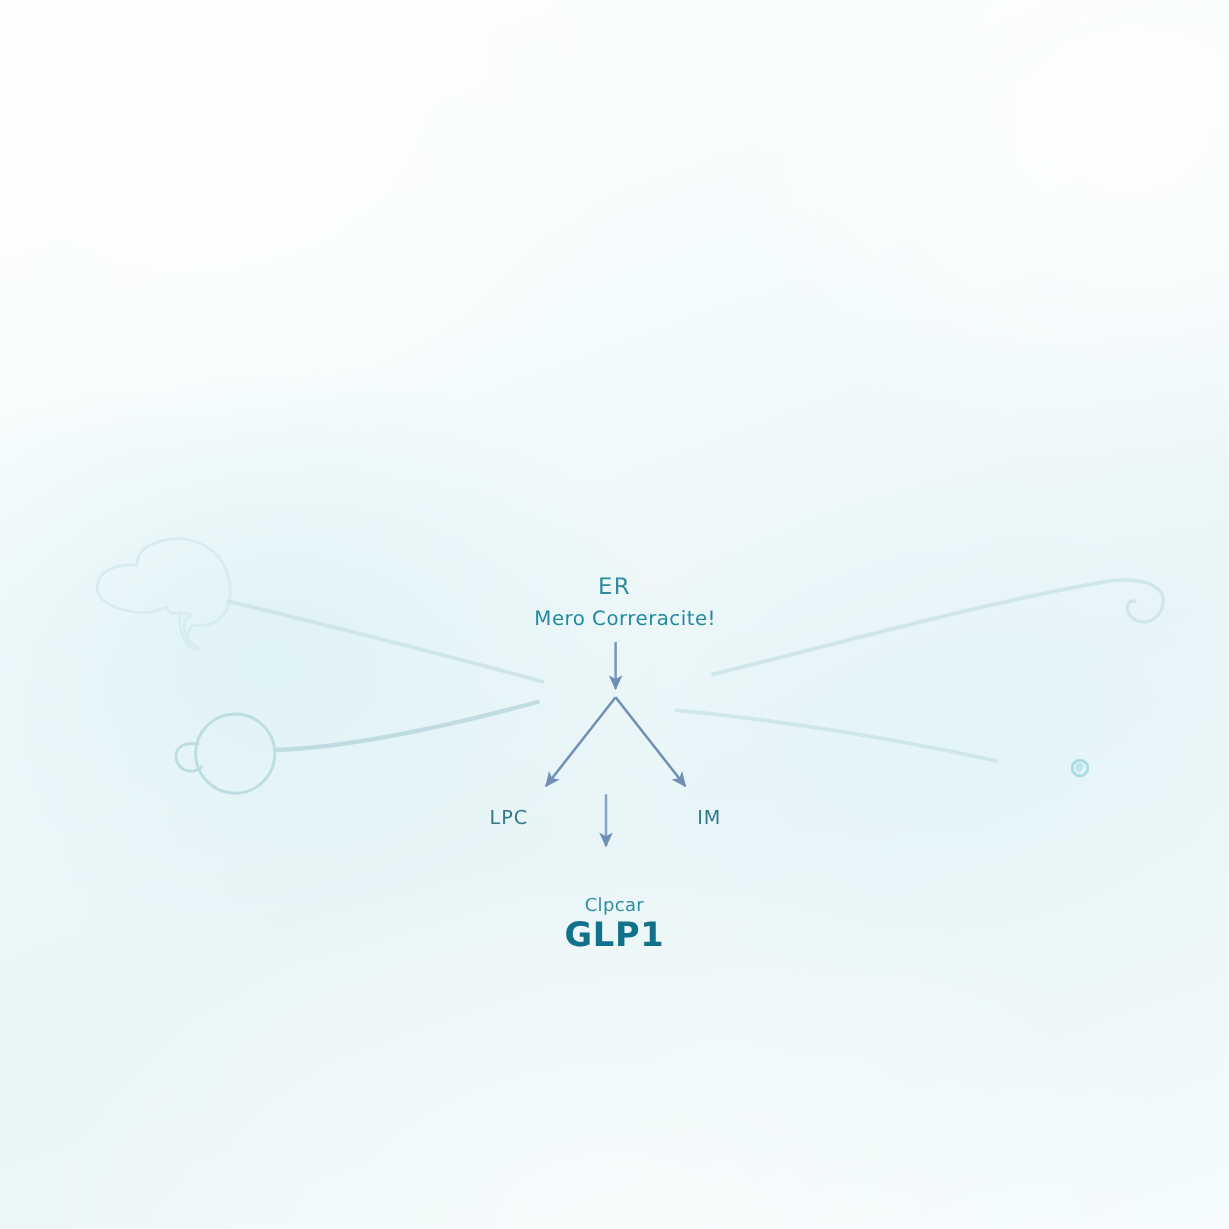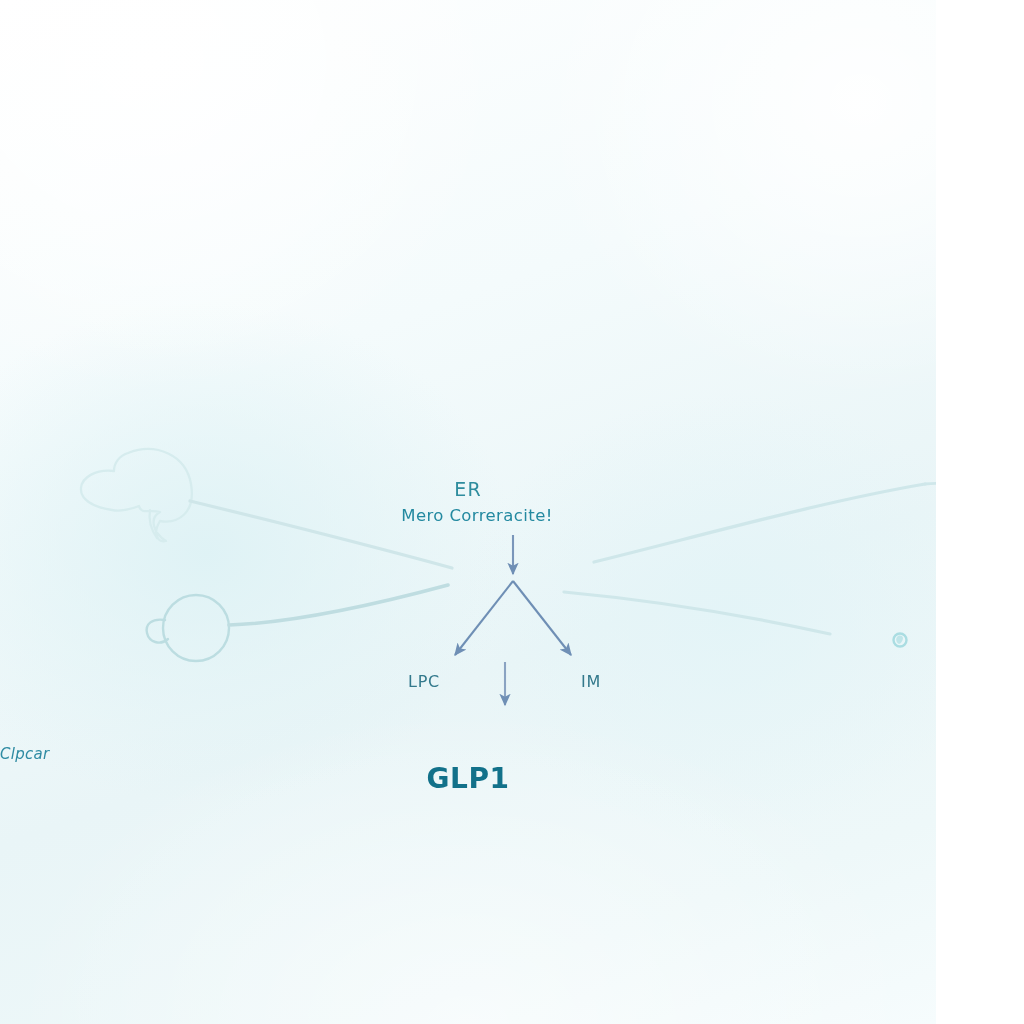--- a/index.html
+++ b/index.html
@@ -2,21 +2,21 @@
 <html><head>
 <meta charset="utf-8">
 <style>
   html, body {
     margin: 0;
     padding: 0;
     background: #ffffff;
   }
   #canvas {
     position: relative;
-    width: 936px;
+    width: 1024px;
     height: 1024px;
     overflow: hidden;
     font-family: "DejaVu Sans", sans-serif;
     background-color: #f2fafb;
     background-image:
       radial-gradient(ellipse 62% 52% at 16% 6%,  rgba(255,255,255,0.98) 0%, rgba(255,255,255,0.0) 62%),
       radial-gradient(ellipse 58% 48% at 92% 10%, rgba(255,255,255,0.92) 0%, rgba(255,255,255,0.0) 60%),
       radial-gradient(ellipse 70% 44% at 50% 100%, rgba(255,255,255,0.55) 0%, rgba(255,255,255,0.0) 70%),
       radial-gradient(ellipse 46% 34% at 22% 54%, rgba(222,242,245,0.95) 0%, rgba(222,242,245,0.0) 72%),
       radial-gradient(ellipse 40% 30% at 78% 60%, rgba(226,244,247,0.80) 0%, rgba(226,244,247,0.0) 72%),
@@ -76,23 +76,22 @@
     text-align: center;
     font-size: 28px;
     font-weight: 700;
     letter-spacing: 0.6px;
     color: #12718a;
     margin-top: 48px;
   }
   #glp1-subtitle {
     left: 0; right: 0;
     top: 745px;
-    text-align: left;
+    text-align: center;
     font-size: 15px;
-    font-style: italic;
     letter-spacing: 0.3px;
     color: #2f8ba3;
   }
 </style>
 </head>
 <body>
 
 <div id="canvas">
 
   <svg class="layer" viewBox="0 0 1024 1024" xmlns="http://www.w3.org/2000/svg">

